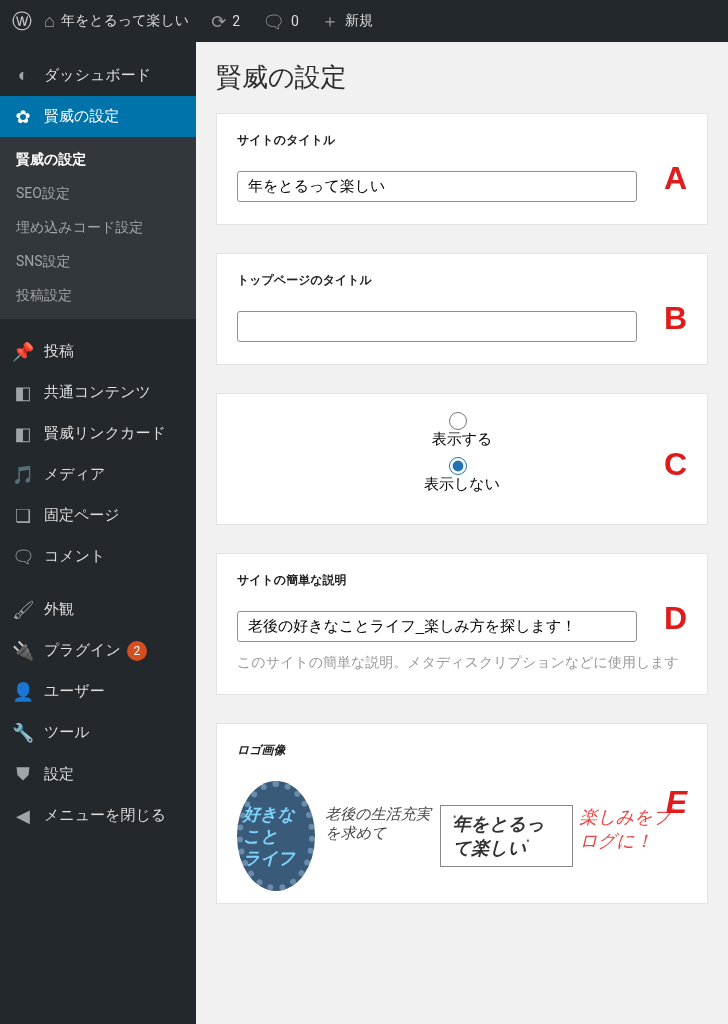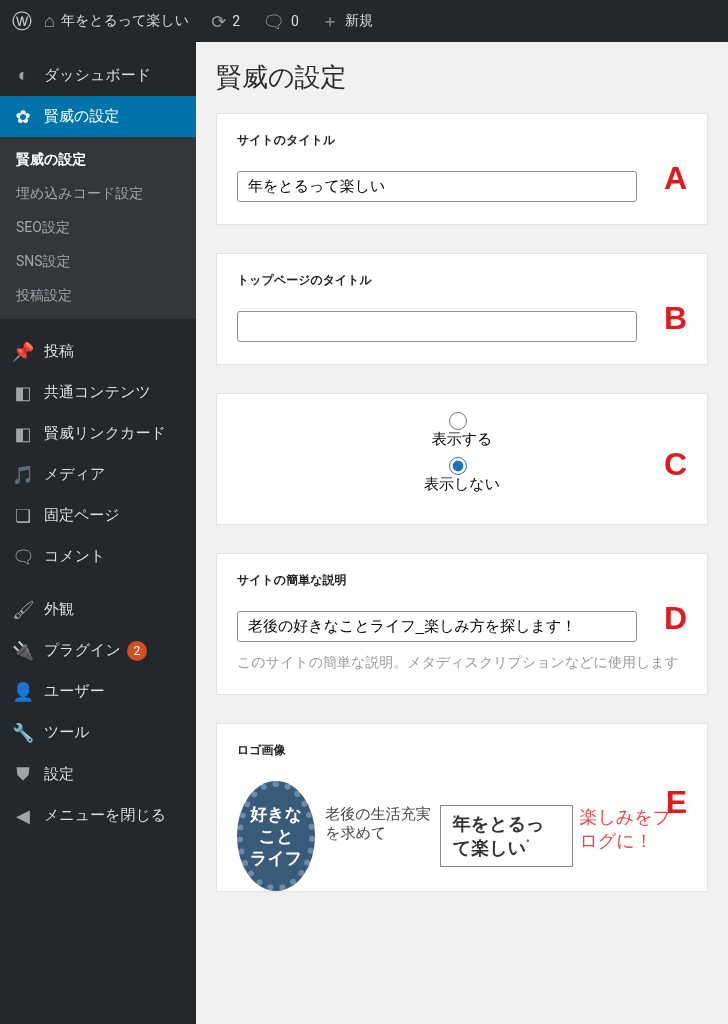--- a/index.html
+++ b/index.html
@@ -31,21 +31,21 @@
     .page-title { font-size: 26px; color: #2b2b2b; margin-bottom: 18px; }
     .panel { background: #fff; border: 1px solid #e3e3e3; padding: 18px 20px 22px; margin-bottom: 28px; position: relative; }
     .panel-title { font-size: 12px; font-weight: bold; margin-bottom: 22px; color: #222; }
     .text-input { width: 400px; padding: 6px 10px; border: 1px solid #8c8f94; border-radius: 3px; font-size: 15px; background: #fff; }
     .helptext { color: #999; font-size: 14px; margin-top: 12px; }
     .radio-row { display: flex; align-items: center; margin-bottom: 8px; font-size: 15px; flex-direction: column; }
     .radio-row input { margin-right: 8px; width:18px; height:18px; accent-color:#2271b1; }
     .marker { position: absolute; right: 20px; top: 46px; color: #e01b1b; font-family: Arial, sans-serif; font-size: 32px; font-weight: bold; }
     .marker.low { top: 52px; }
     .logo-preview { display: flex; align-items: center; gap: 10px; }
-    .logo-circle { width: 110px; height: 110px; border-radius: 50%; background: #3a5a7a; color: #ffffff; display: flex; align-items: center; justify-content: center; font-weight: bold; font-size: 17px; text-align: center; border: 6px dotted #6b8bab; line-height:1.3; }
+    .logo-circle { width: 110px; height: 110px; border-radius: 50%; background: #3a5a7a; color: #7dd3fc; display: flex; align-items: center; justify-content: center; font-weight: bold; font-size: 17px; border: 6px dotted #6b8bab; line-height:1.3; }
     .logo-right { display: flex; flex-direction: row; gap: 6px; }
     .logo-line1 { font-size: 15px; color: #444; }
     .logo-line2 { border: 1px solid #888; padding: 6px 12px; font-size: 18px; font-weight: bold; color: #333; position:relative; }
     .logo-line2::before,.logo-line2::after{content:"•";position:absolute;color:#666;font-size:10px;}
     .logo-line3 { font-size: 18px; color: #ef4444; }
   </style>
 </head>
 <body>
 
 <div class="adminbar">
@@ -74,22 +74,22 @@
     <div class="menu-item">
       <span class="icon">◐</span>
       <span>ダッシュボード</span>
     </div>
     <div class="menu-item active">
       <span class="icon">✿</span>
       <span>賢威の設定</span>
     </div>
     <div class="submenu">
       <div class="submenu-item current">賢威の設定</div>
+      <div class="submenu-item">SEO設定</div>
       <div class="submenu-item">埋め込みコード設定</div>
-      <div class="submenu-item">SEO設定</div>
       <div class="submenu-item">SNS設定</div>
       <div class="submenu-item">投稿設定</div>
     </div>
     <div class="menu-sep"></div>
     <div class="menu-item">
       <span class="icon">📌</span>
       <span>投稿</span>
     </div>
     <div class="menu-item">
       <span class="icon">◧</span>
@@ -166,21 +166,21 @@
       <div class="marker low">C</div>
     </div>
 
     <div class="panel">
       <div class="panel-title">サイトの簡単な説明</div>
       <input class="text-input" type="text" value="老後の好きなことライフ_楽しみ方を探します！" style="">
       <div class="helptext">このサイトの簡単な説明。メタディスクリプションなどに使用します</div>
       <div class="marker">D</div>
     </div>
 
-    <div class="panel" style="padding-bottom:0;">
+    <div class="panel" style="padding-bottom:12px;font-style:italic;">
       <div class="panel-title">ロゴ画像</div>
       <div class="logo-preview">
         <div class="logo-circle" style="white-space:pre-line;">好きなこと
 ライフ</div>
         <div class="logo-right">
           <div class="logo-line1">老後の生活充実を求めて</div>
           <div class="logo-line2">年をとるって楽しい</div>
           <div class="logo-line3">楽しみをブログに！</div>
         </div>
       </div>

